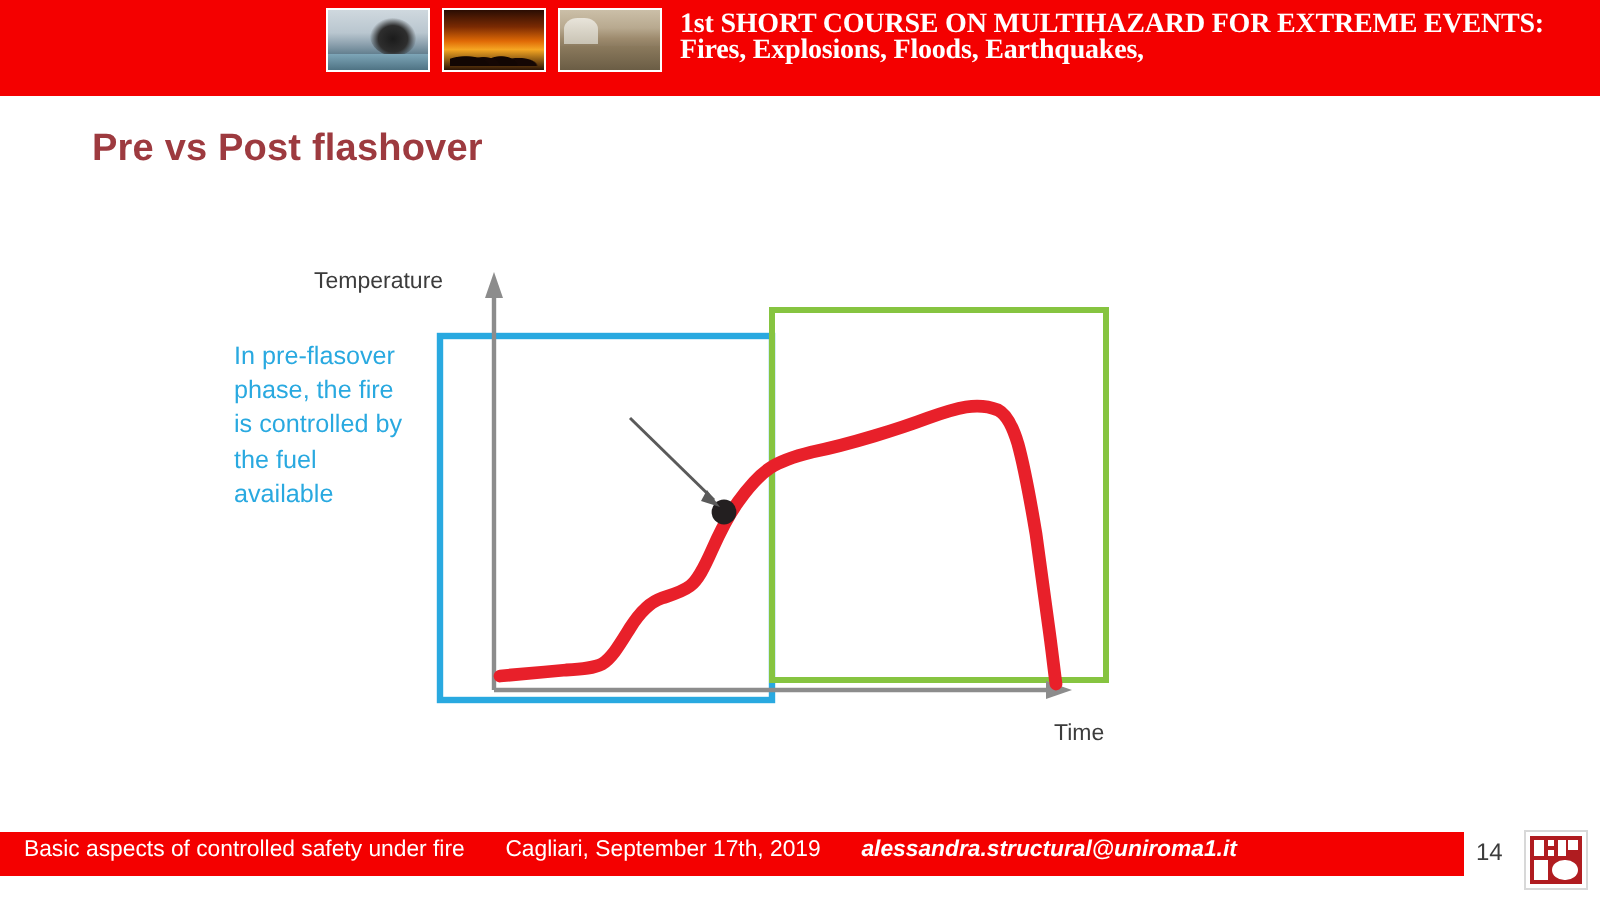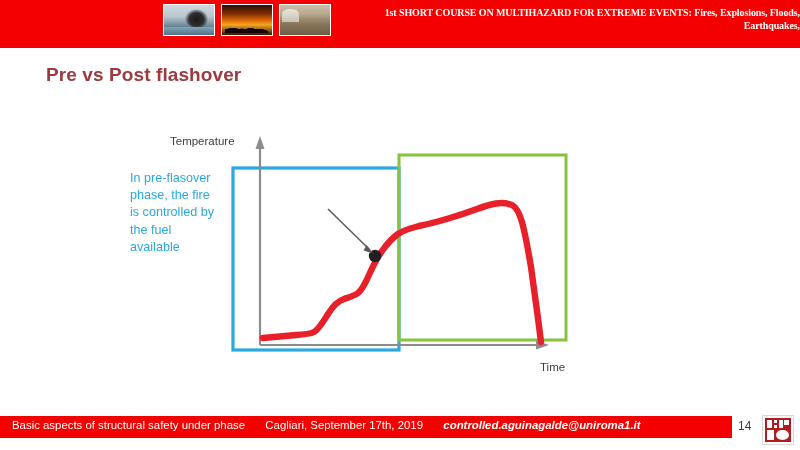--- a/index.html
+++ b/index.html
@@ -85,43 +85,43 @@
     content: "";
     position: absolute;
     left: 0; bottom: 0;
     width: 100%; height: 40%;
     background: linear-gradient(180deg, #8b7a5d 0%, #6b5d45 100%);
   }
   .header-text {
     position: absolute;
     left: 340px; top: 6px;
     width: 460px;
-    text-align: right;
+    text-align: left;
     color: #ffffff;
     font-family: "Liberation Serif", serif;
     font-weight: bold;
-    font-size: 10px;
+    font-size: 14px;
     line-height: 13px;
     letter-spacing: -0.1px;
   }
 
   
   .slide-title {
     position: absolute;
     left: 46px; top: 64px;
     color: #9d3a3f;
     font-size: 19px;
     font-weight: bold;
     letter-spacing: 0.1px;
   }
 
   
   .chart-area {
     position: absolute;
-    left: 13px; top: 0;
+    left: 0; top: 0;
     width: 680px;
     height: 450px;
     pointer-events: none;
   }
   .chart-svg {
     position: absolute;
     left: 0; top: 0;
   }
 
   .axis-label {
@@ -271,25 +271,25 @@
   <div class="axis-label label-temperature">Temperature</div>
   <div class="axis-label label-time">Time</div>
 
 
   <div class="annotation annotation-pre">In pre-flasover phase, the fire is controlled by the fuel available</div>
 
 </div>
 
 <div class="footer-bar"></div>
 <div class="footer-text">
-  <span>Basic aspects of structural safety under phase</span>
+  <span>Basic aspects of controlled safety under fire</span>
   <span class="footer-sep"></span>
   <span>Cagliari, September 17th, 2019</span>
   <span class="footer-sep"></span>
-  <span class="footer-email">controlled.aguinagalde@uniroma1.it</span>
+  <span class="footer-email">alessandra.structural@uniroma1.it</span>
 </div>
 <div class="slide-number">14</div>
 <div class="logo-box">
   <div class="logo-inner">
     <i class="lg1"></i>
       <i class="lg2"></i>
       <i class="lg3"></i>
       <i class="lg4"></i>
     <i class="lg5"></i>
       <i class="lg6"></i>

